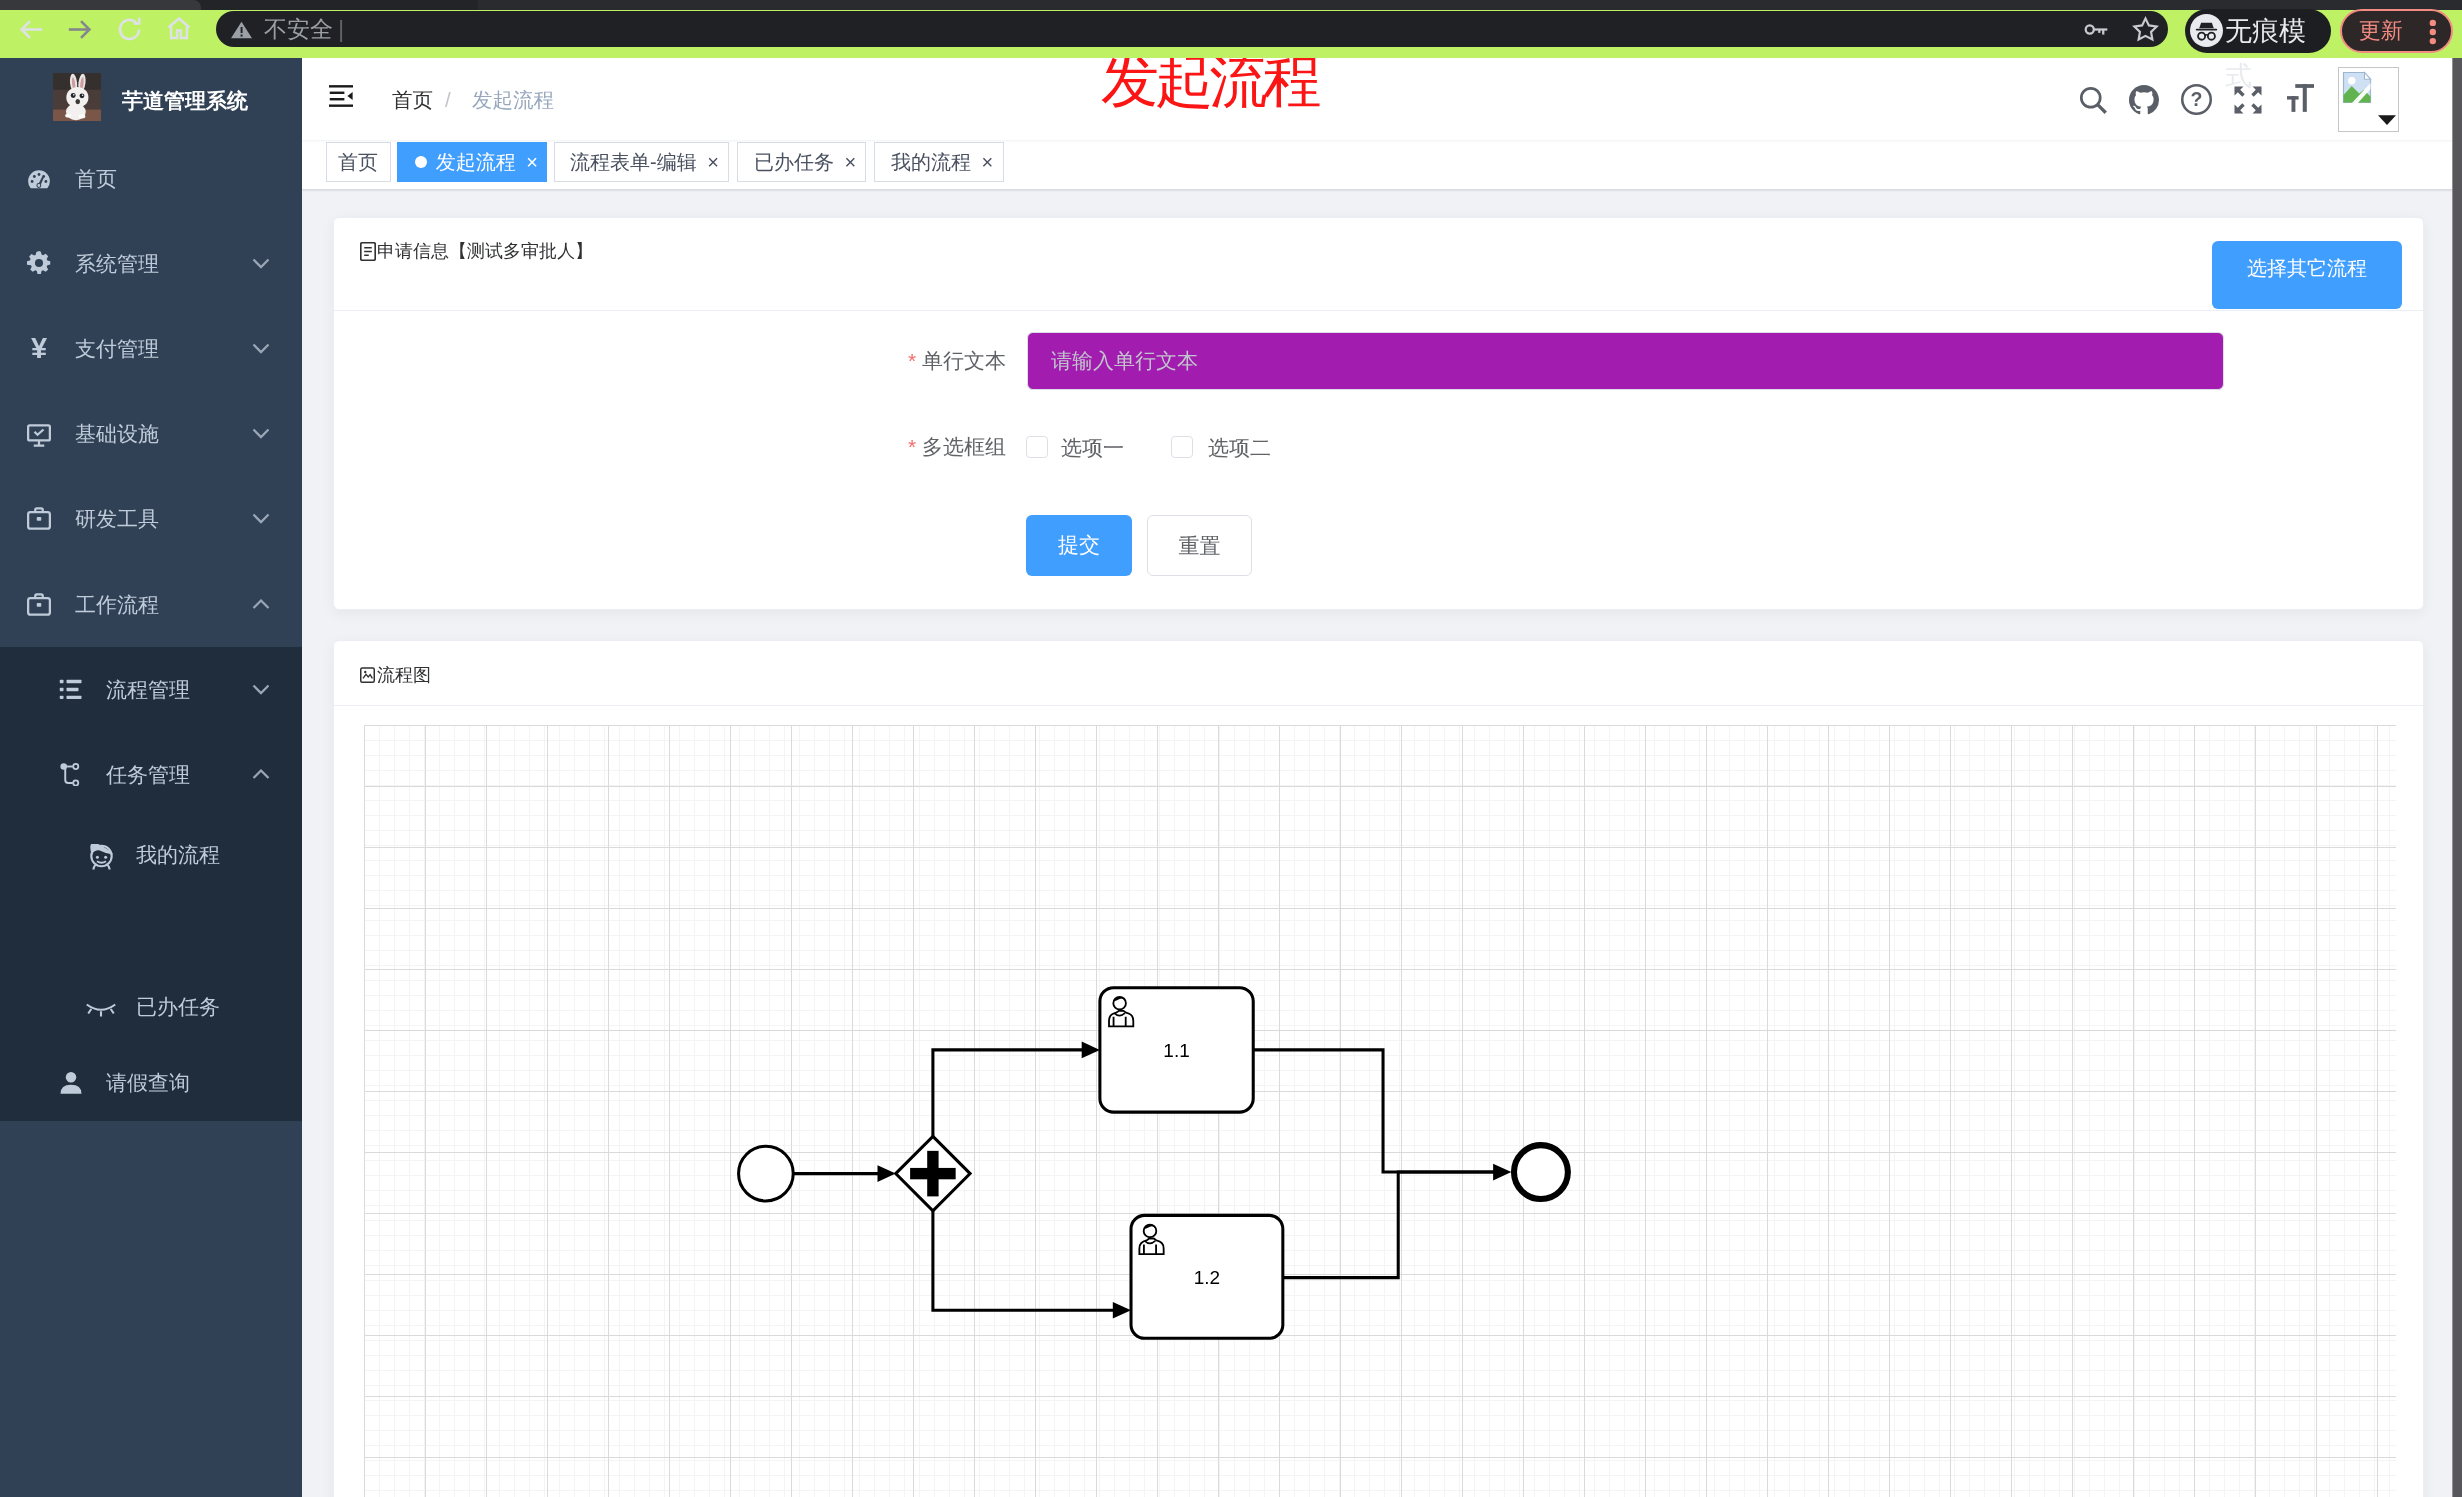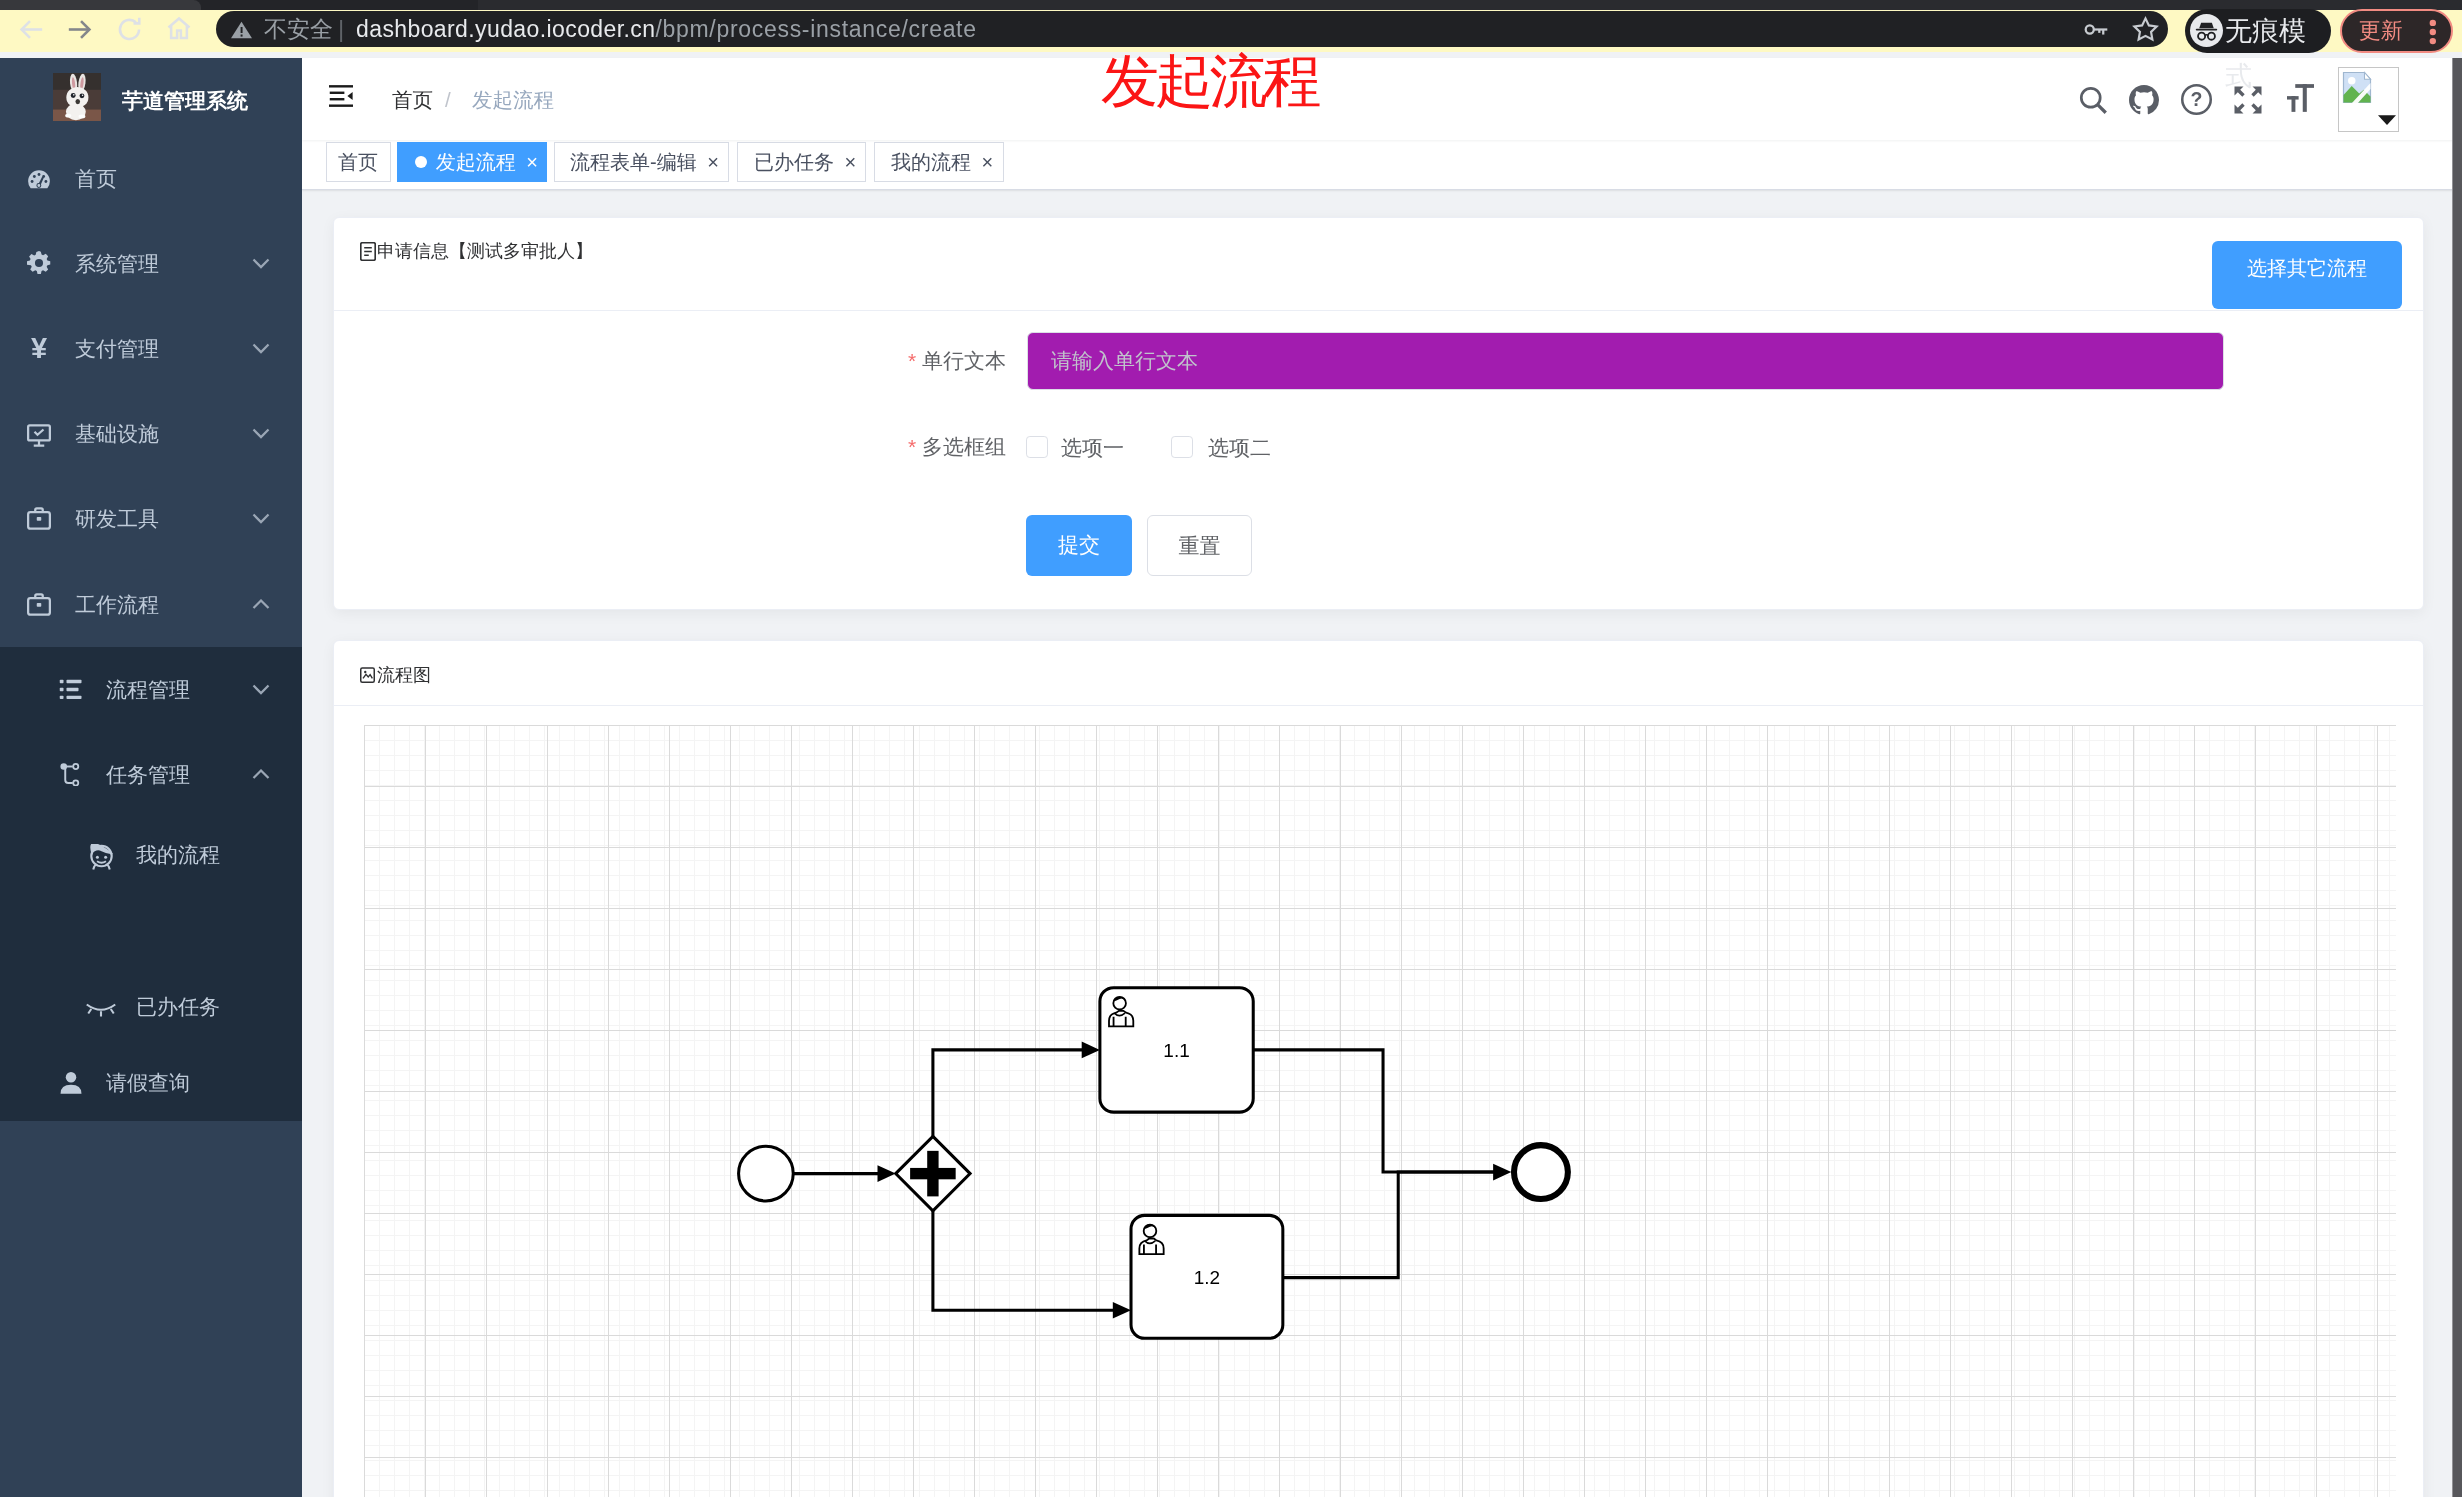--- a/index.html
+++ b/index.html
@@ -1,21 +1,21 @@
 <!DOCTYPE html>
 <html style="font-size:12px"><head>
 <meta charset="utf-8">
 <style>
 * { margin:0; padding:0; box-sizing:border-box; }
 html,body { width:2462px; height:1498px; overflow:hidden; font-family:"Liberation Sans",sans-serif; background:#f0f2f5; }
 svg { display:block; }
 .abs { position:absolute; }
 #redtitle { position:absolute; left:1101px; top:50px; width:243px; font-size:58px; line-height:61px; color:#fb1515; z-index:50; letter-spacing:-3.8px; }
 
-#chrome { position:absolute; left:0; top:0; width:2462px; height:52px; background:#fef9c3; z-index:60; }
+#chrome { position:absolute; left:0; top:0; width:2462px; height:58px; background:#bef264; z-index:60; }
 #tabstrip { position:absolute; left:0; top:0; width:2462px; height:10px; background:#232428; }
 #tabstrip .activetab { position:absolute; left:0; top:0; width:201px; height:10px; background:#37383c; border-radius:0 7.6px 0 0; }
 #tabstrip .rt { position:absolute; left:478px; top:0; width:1984px; height:10px; background:#2a2b2f; }
 #urlpill { position:absolute; left:216px; top:11.4px; width:1952px; height:36px; background:#202124; border-radius:18px; }
 .ut { position:absolute; top:0; height:36px; line-height:36px; font-size:23px; white-space:nowrap; }
 #incog { position:absolute; left:2185px; top:9px; width:146px; height:44px; background:#1d1e21; border-radius:22px; }
 #incog .circ { position:absolute; left:4.6px; top:5.3px; width:33px; height:33px; border-radius:50%; background:#e8eaed; }
 #incog .t { position:absolute; left:40px; top:0; height:44px; line-height:45px; font-size:27px; color:#e8eaed; }
 #updbtn { position:absolute; left:2340px; top:9px; width:113px; height:44px; border:2.3px solid #f28b82; border-radius:22px; background:#2d2728; }
 #updbtn .t { position:absolute; left:16.7px; top:0; height:39px; line-height:40px; font-size:22px; color:#f28b82; }
@@ -92,21 +92,20 @@
       </g>
     </svg>
 <div id="urlpill">
 <svg class="abs" style="left:13.7px;top:10px" width="23" height="18" viewBox="0 0 30 24">
 <path d="M15 1L29 23H1z" fill="#9aa0a6"></path>
         <rect x="13.8" y="8" width="2.6" height="8" fill="#202124"></rect>
         <rect x="13.8" y="18" width="2.6" height="2.8" fill="#202124"></rect>
       </svg>
 <div class="ut" style="left:48px;color:#9aa0a6;">不安全</div>
 <div class="ut" style="left:122px;color:#5f6368;font-size:24px;">|</div>
-<div class="ut" style="left:140px;"><span style="color:#e8eaed;letter-spacing:0.4px">dashboard.yudao.iocoder.cn</span><span style="color:#9aa0a6;letter-spacing:0.7px">/bpm/process-instance/create</span></div>
 <svg class="abs" style="left:1867px;top:6.8px" width="27" height="23" viewBox="0 0 24 20">
 <g fill="none" stroke="#c7cbd0" stroke-width="2">
           <circle cx="6" cy="10" r="3.6"></circle>
           <path d="M9.6 10h12"></path>
           <path d="M18 10v4.5"></path>
           <path d="M14.5 10v3"></path>
         </g>
       </svg>
 <svg class="abs" style="left:1915px;top:3.8px" width="29" height="29" viewBox="0 0 24 24">
 <path d="M12 2.8l2.8 5.8 6.4.9-4.6 4.5 1.1 6.3L12 17.3l-5.7 3 1.1-6.3L2.8 9.5l6.4-.9z" fill="none" stroke="#c7cbd0" stroke-width="1.8"></path>

